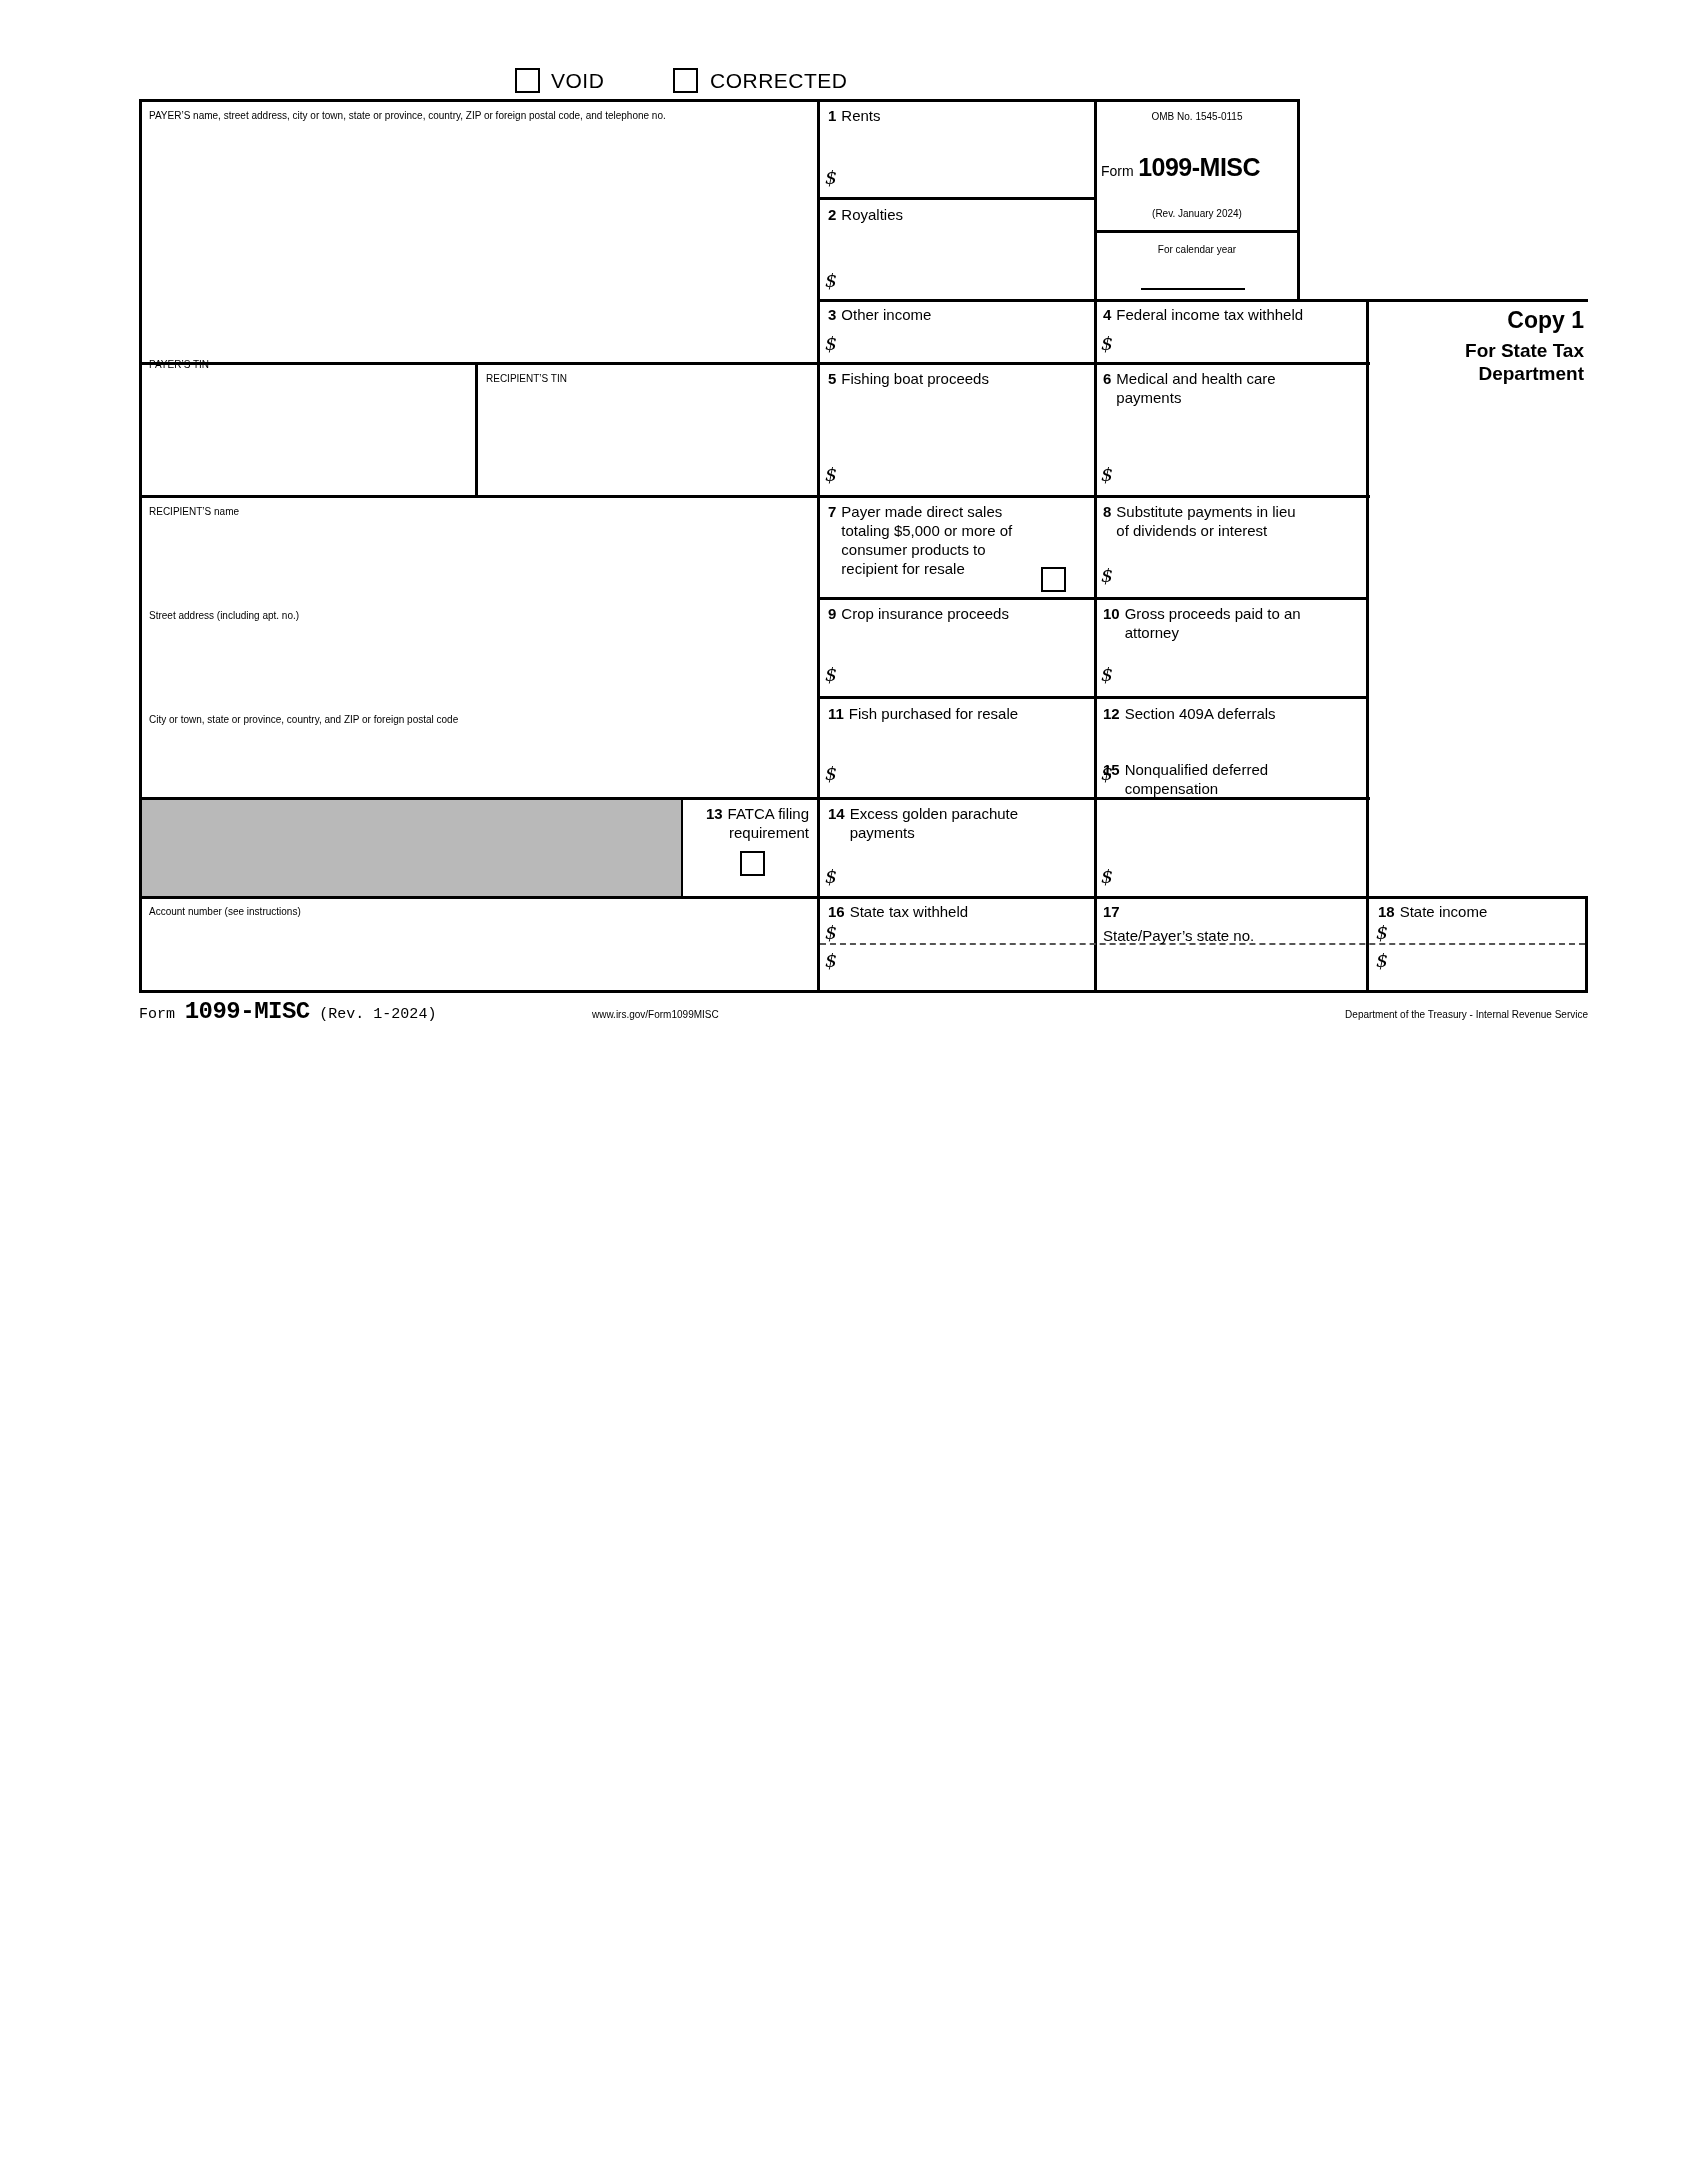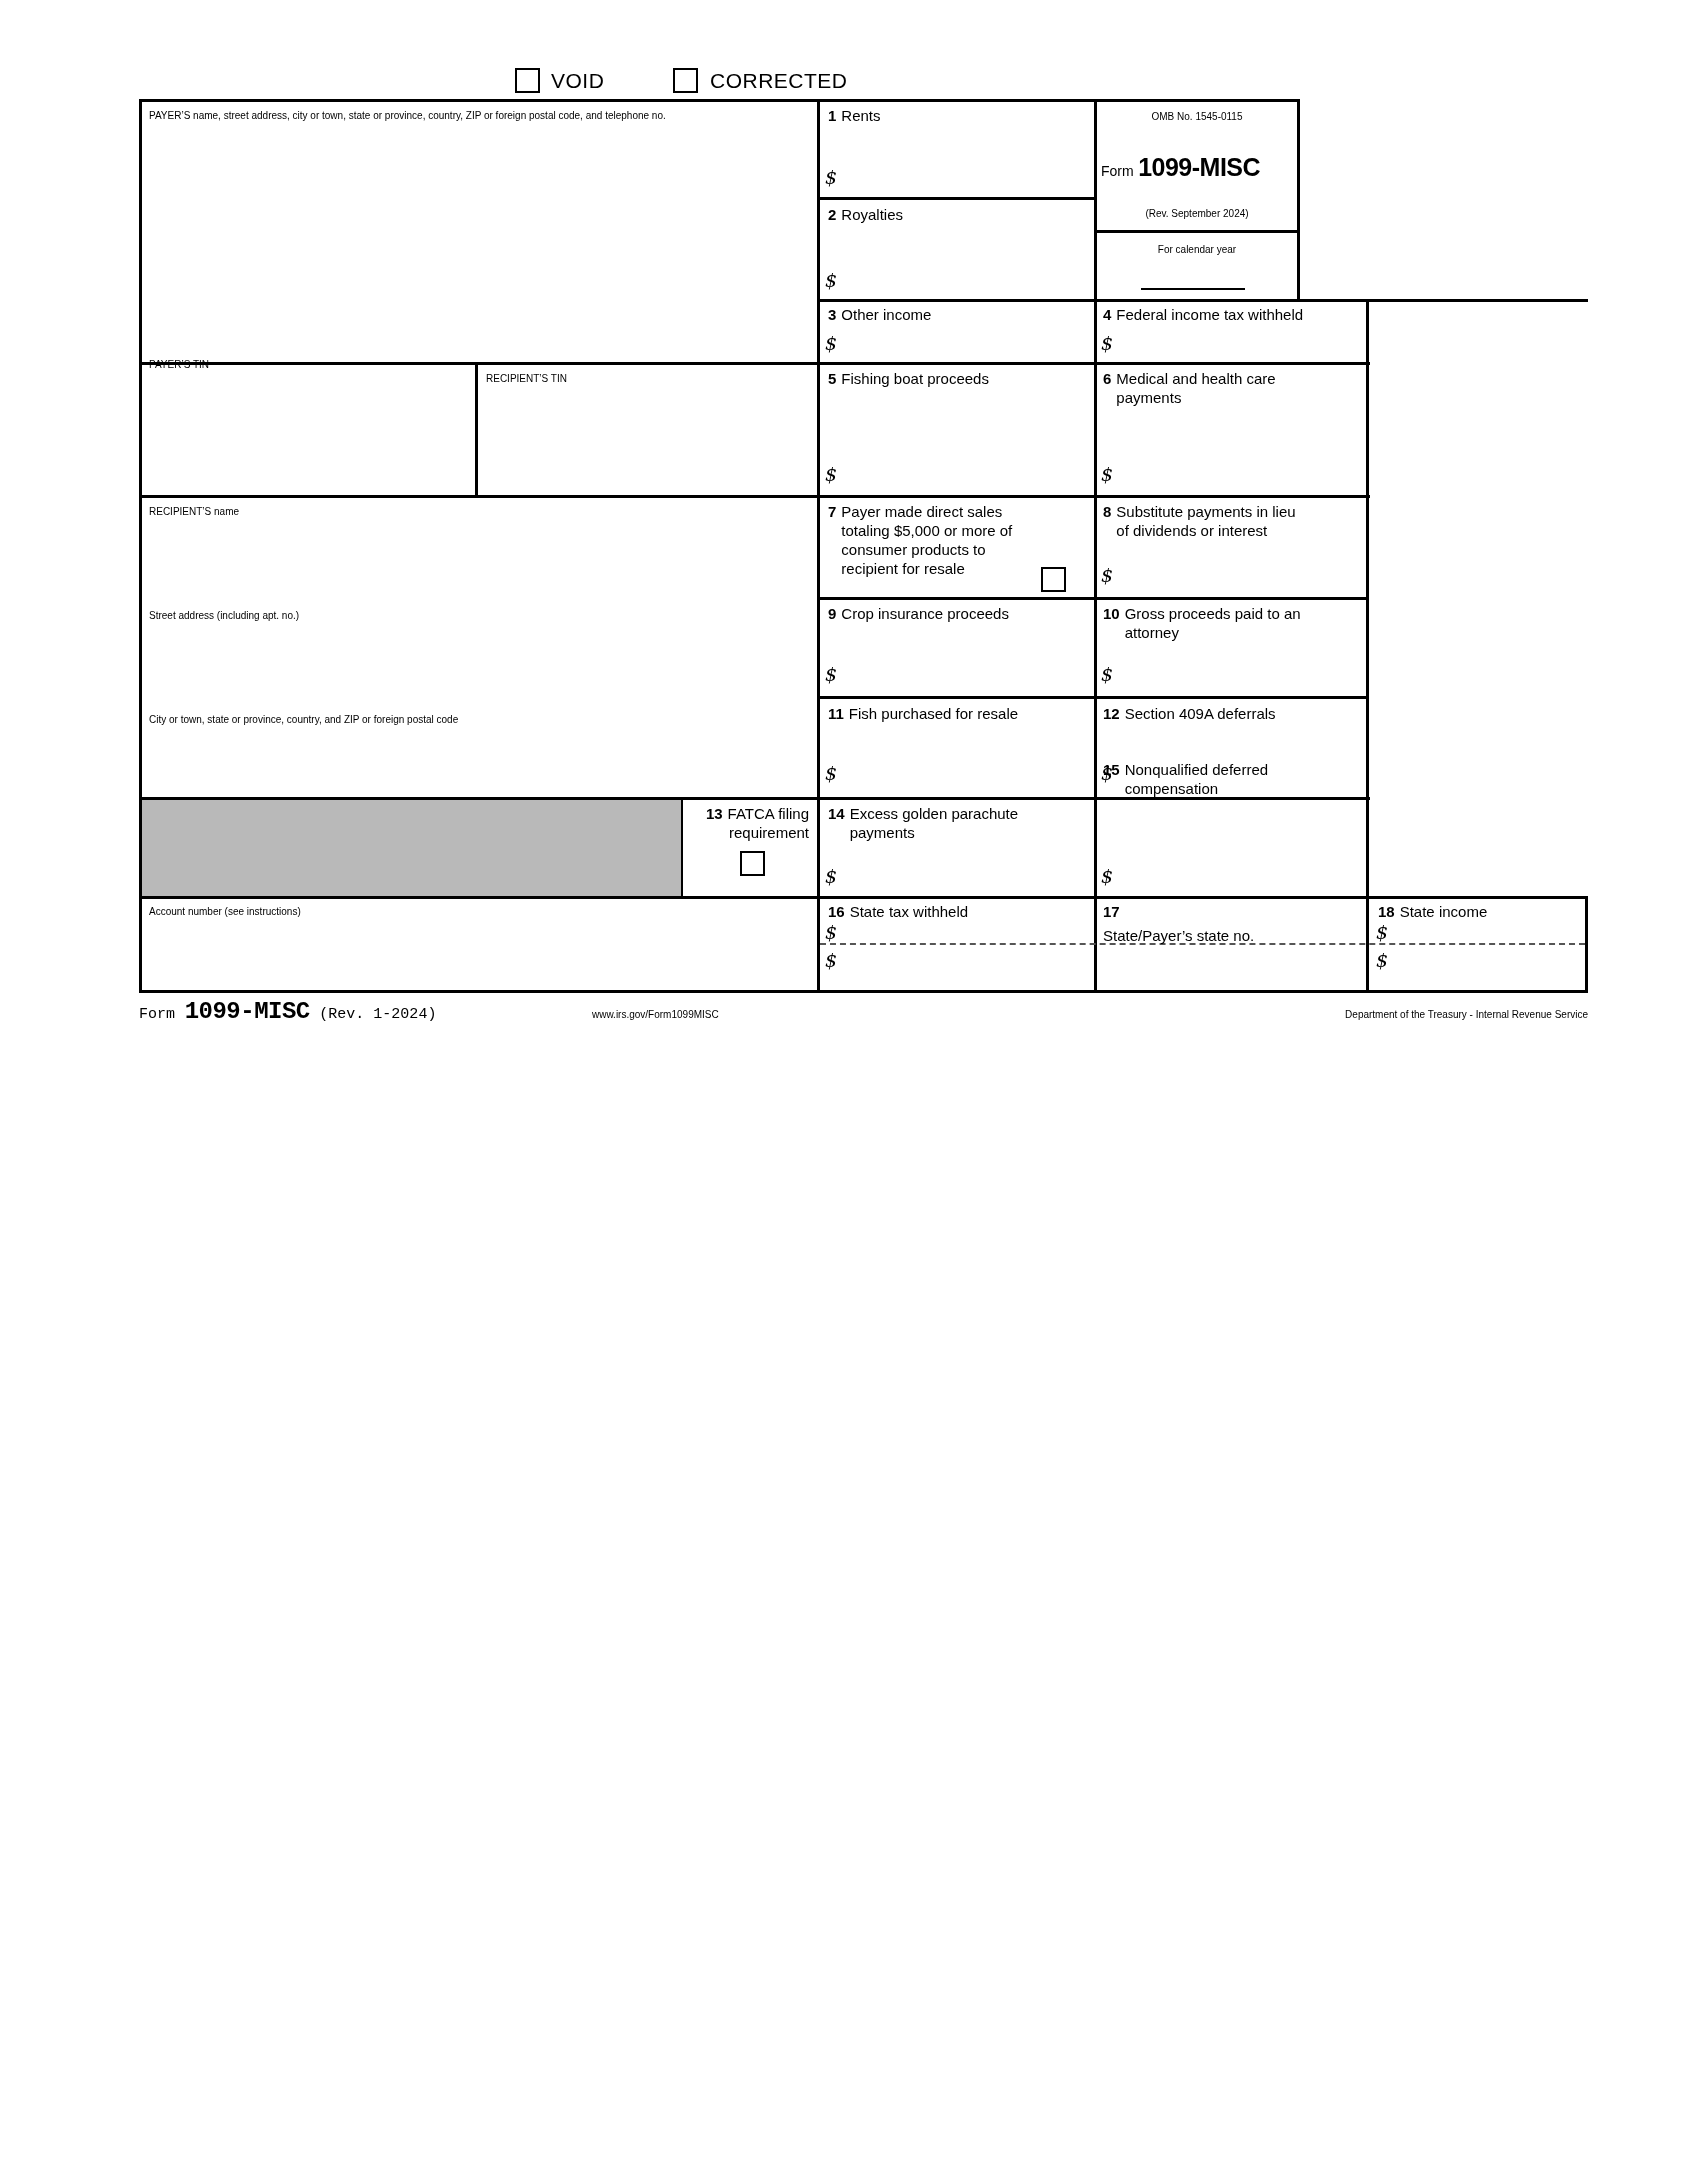--- a/index.html
+++ b/index.html
@@ -62,25 +62,30 @@
     <span class="num">2</span>
     <span class="btext">Royalties</span>
   </div>
   <div class="dollar" style="left:825px;top:269px;">$</div>
 
   <div class="lbl center" style="left:1097px;top:107px;width:200px;">OMB No. 1545-0115</div>
   <div style="position:absolute;left:1101px;top:153px;width:196px;white-space:nowrap;">
     <span style="font-size:14px;">Form</span>
     <span style="font-size:25px;font-weight:bold;letter-spacing:-0.5px;">1099-MISC</span>
   </div>
-  <div class="lbl center" style="left:1097px;top:204px;width:200px;">(Rev. September 2024)</div>
+  <div class="lbl center" style="left:1097px;top:204px;width:200px;">(Rev. January 2024)</div>
   <div class="lbl center" style="left:1097px;top:240px;width:200px;">For calendar year</div>
   <div class="line" style="left:1141px;top:288px;width:104px;height:2px;"></div>
 
 
+  <div class="right" style="position:absolute;left:1376px;top:307px;width:208px;">
+    <div style="font-size:23px;font-weight:bold;line-height:26px;">Copy 1</div>
+    <div style="font-size:19px;font-weight:bold;line-height:23px;margin-top:6px;">For State Tax</div>
+    <div style="font-size:19px;font-weight:bold;line-height:23px;">Department</div>
+  </div>
 
   <div class="cell" style="left:828px;top:305px;">
     <span class="num">3</span>
     <span class="btext">Other income</span>
   </div>
   <div class="dollar" style="left:825px;top:332px;">$</div>
   <div class="cell" style="left:1103px;top:305px;">
     <span class="num">4</span>
     <span class="btext">Federal income tax withheld</span>
   </div>

